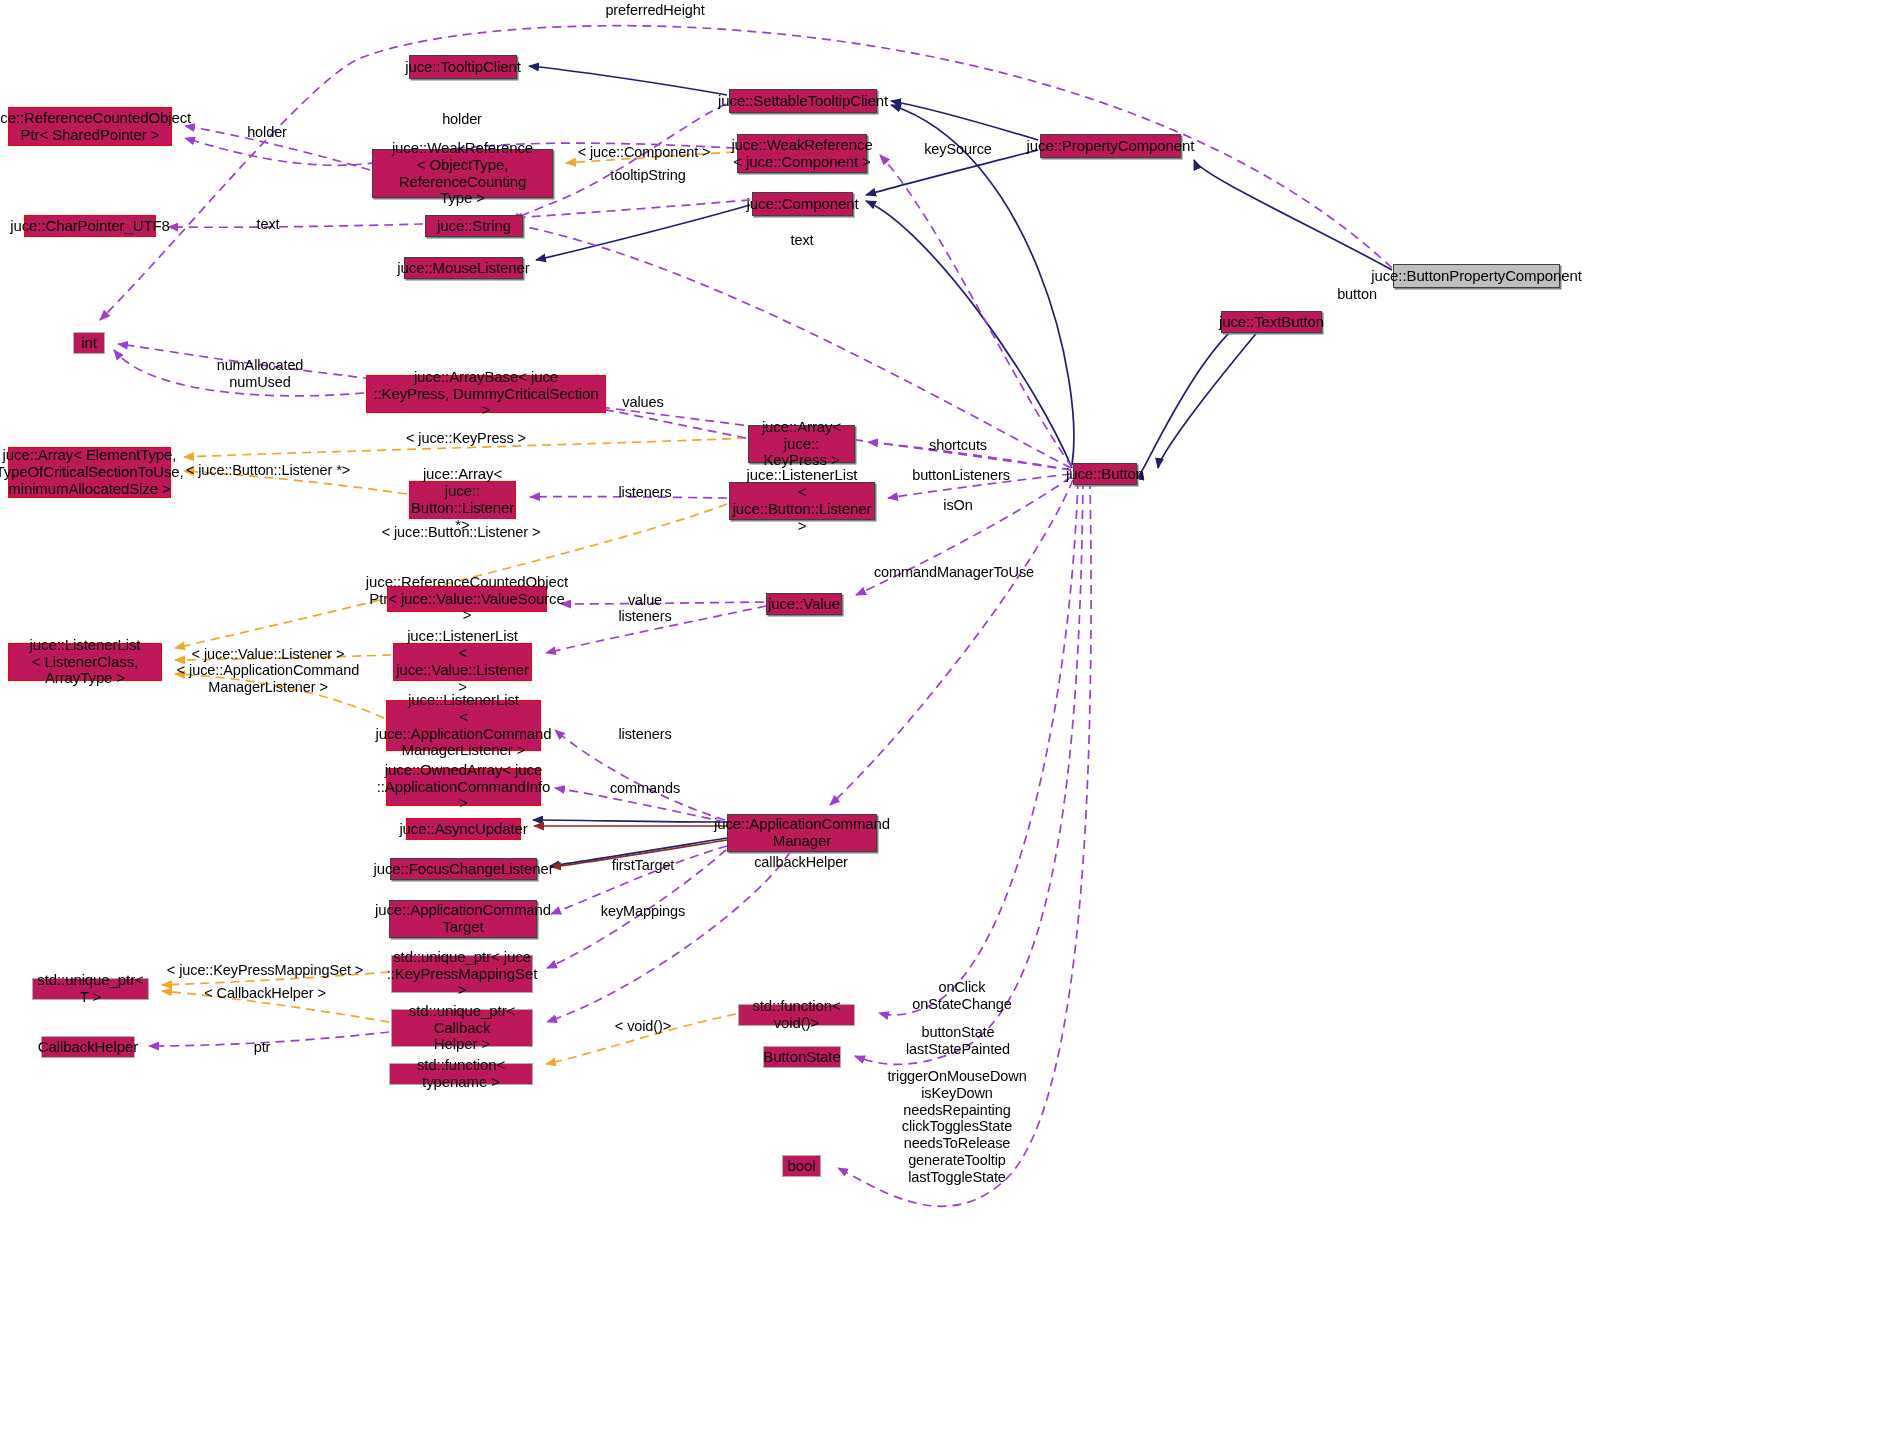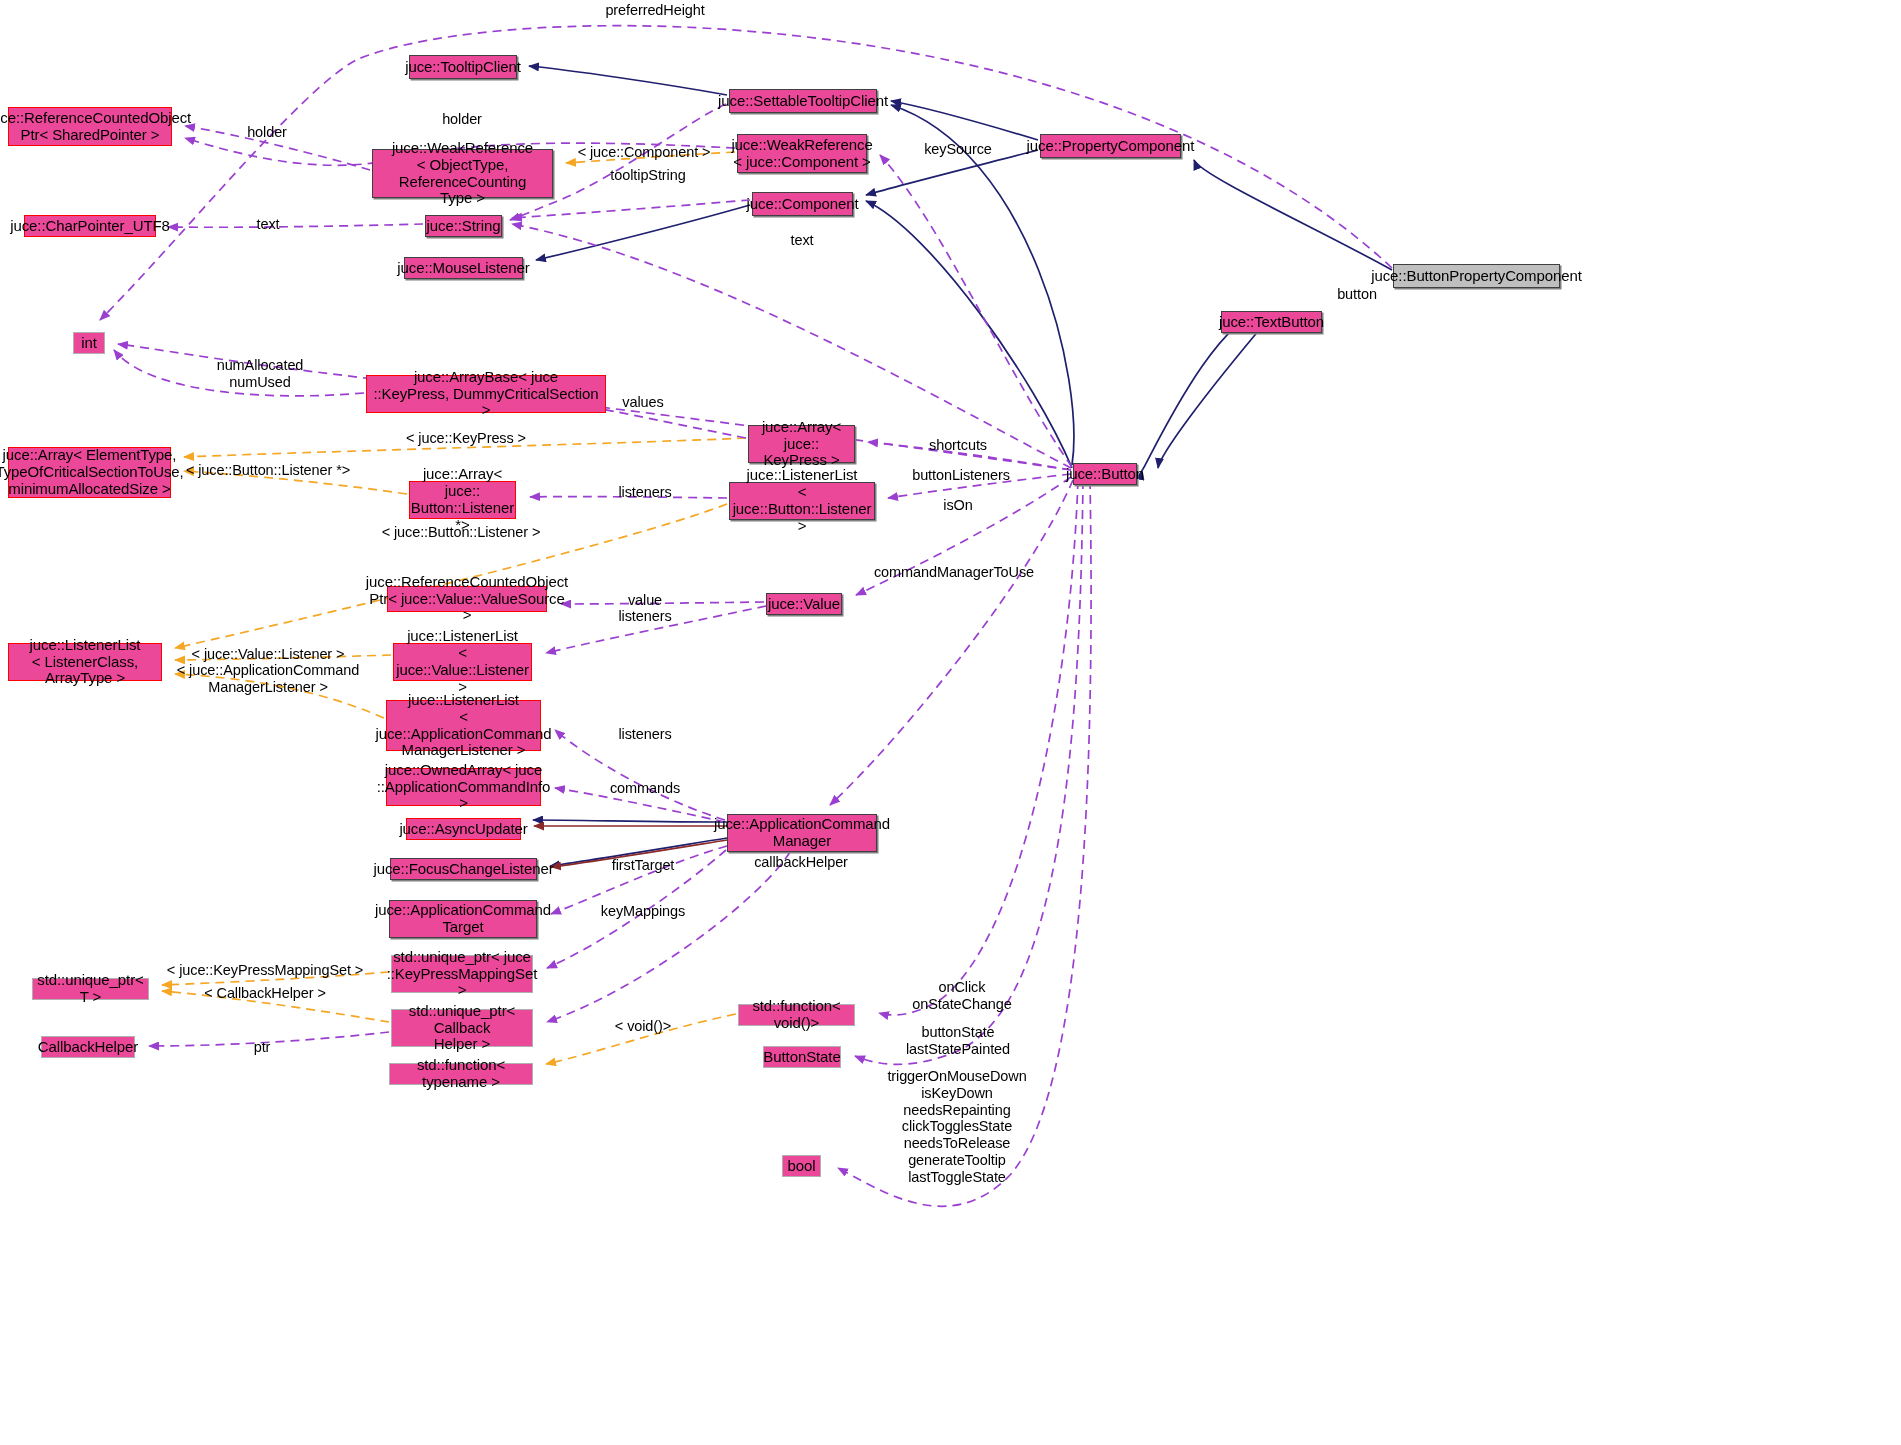--- a/index.html
+++ b/index.html
@@ -25,21 +25,21 @@
   .node {
     position: absolute;
     box-sizing: border-box;
     display: flex;
     align-items: center;
     justify-content: center;
     text-align: center;
     font-size: 15px;
     line-height: 1.12;
     color: #000000;
-    background: #ec4899;
+    background: #be185d;
     white-space: pre-line;
     padding: 1px 5px;
     letter-spacing: -0.1px;
   }
   .node.black {
     border: 1.5px solid #404040;
     box-shadow: 1.5px 1.5px 0 0 #808080;
   }
   .node.red {
     border: 1.5px solid #ff0000;
@@ -177,21 +177,21 @@
   <div class="node red" style="left: 8px; top: 107px; width: 164px; height: 39px;">juce::ReferenceCountedObject
 Ptr&lt; SharedPointer &gt;</div>
   <div class="node black" style="left: 737px; top: 134px; width: 130px; height: 39px;">juce::WeakReference
 &lt; juce::Component &gt;</div>
   <div class="node black" style="left: 1040px; top: 134px; width: 141px; height: 24px;">juce::PropertyComponent</div>
   <div class="node black" style="left: 372px; top: 149px; width: 181px; height: 49px;">juce::WeakReference
 &lt; ObjectType, ReferenceCounting
 Type &gt;</div>
   <div class="node black" style="left: 752px; top: 192px; width: 101px; height: 24px;">juce::Component</div>
   <div class="node red" style="left: 24px; top: 215px; width: 132px; height: 22px;">juce::CharPointer_UTF8</div>
-  <div class="node black" style="left: 425px; top: 215px; width: 77px; height: 22px;">juce::String</div>
+  <div class="node black" style="left: 425px; top: 215px; width: 98px; height: 22px;">juce::String</div>
   <div class="node black" style="left: 404px; top: 257px; width: 119px; height: 22px;">juce::MouseListener</div>
   <div class="node current" style="left: 1393px; top: 264px; width: 167px; height: 24px;">juce::ButtonPropertyComponent</div>
   <div class="node black" style="left: 1221px; top: 311px; width: 101px; height: 22px;">juce::TextButton</div>
   <div class="node grey-thin" style="left: 73px; top: 332px; width: 32px; height: 22px;">int</div>
   <div class="node red" style="left: 366px; top: 375px; width: 240px; height: 38px;">juce::ArrayBase&lt; juce
 ::KeyPress, DummyCriticalSection &gt;</div>
   <div class="node black" style="left: 748px; top: 425px; width: 107px; height: 38px;">juce::Array&lt; juce::
 KeyPress &gt;</div>
   <div class="node red" style="left: 8px; top: 447px; width: 163px; height: 51px;">juce::Array&lt; ElementType,
 TypeOfCriticalSectionToUse,

